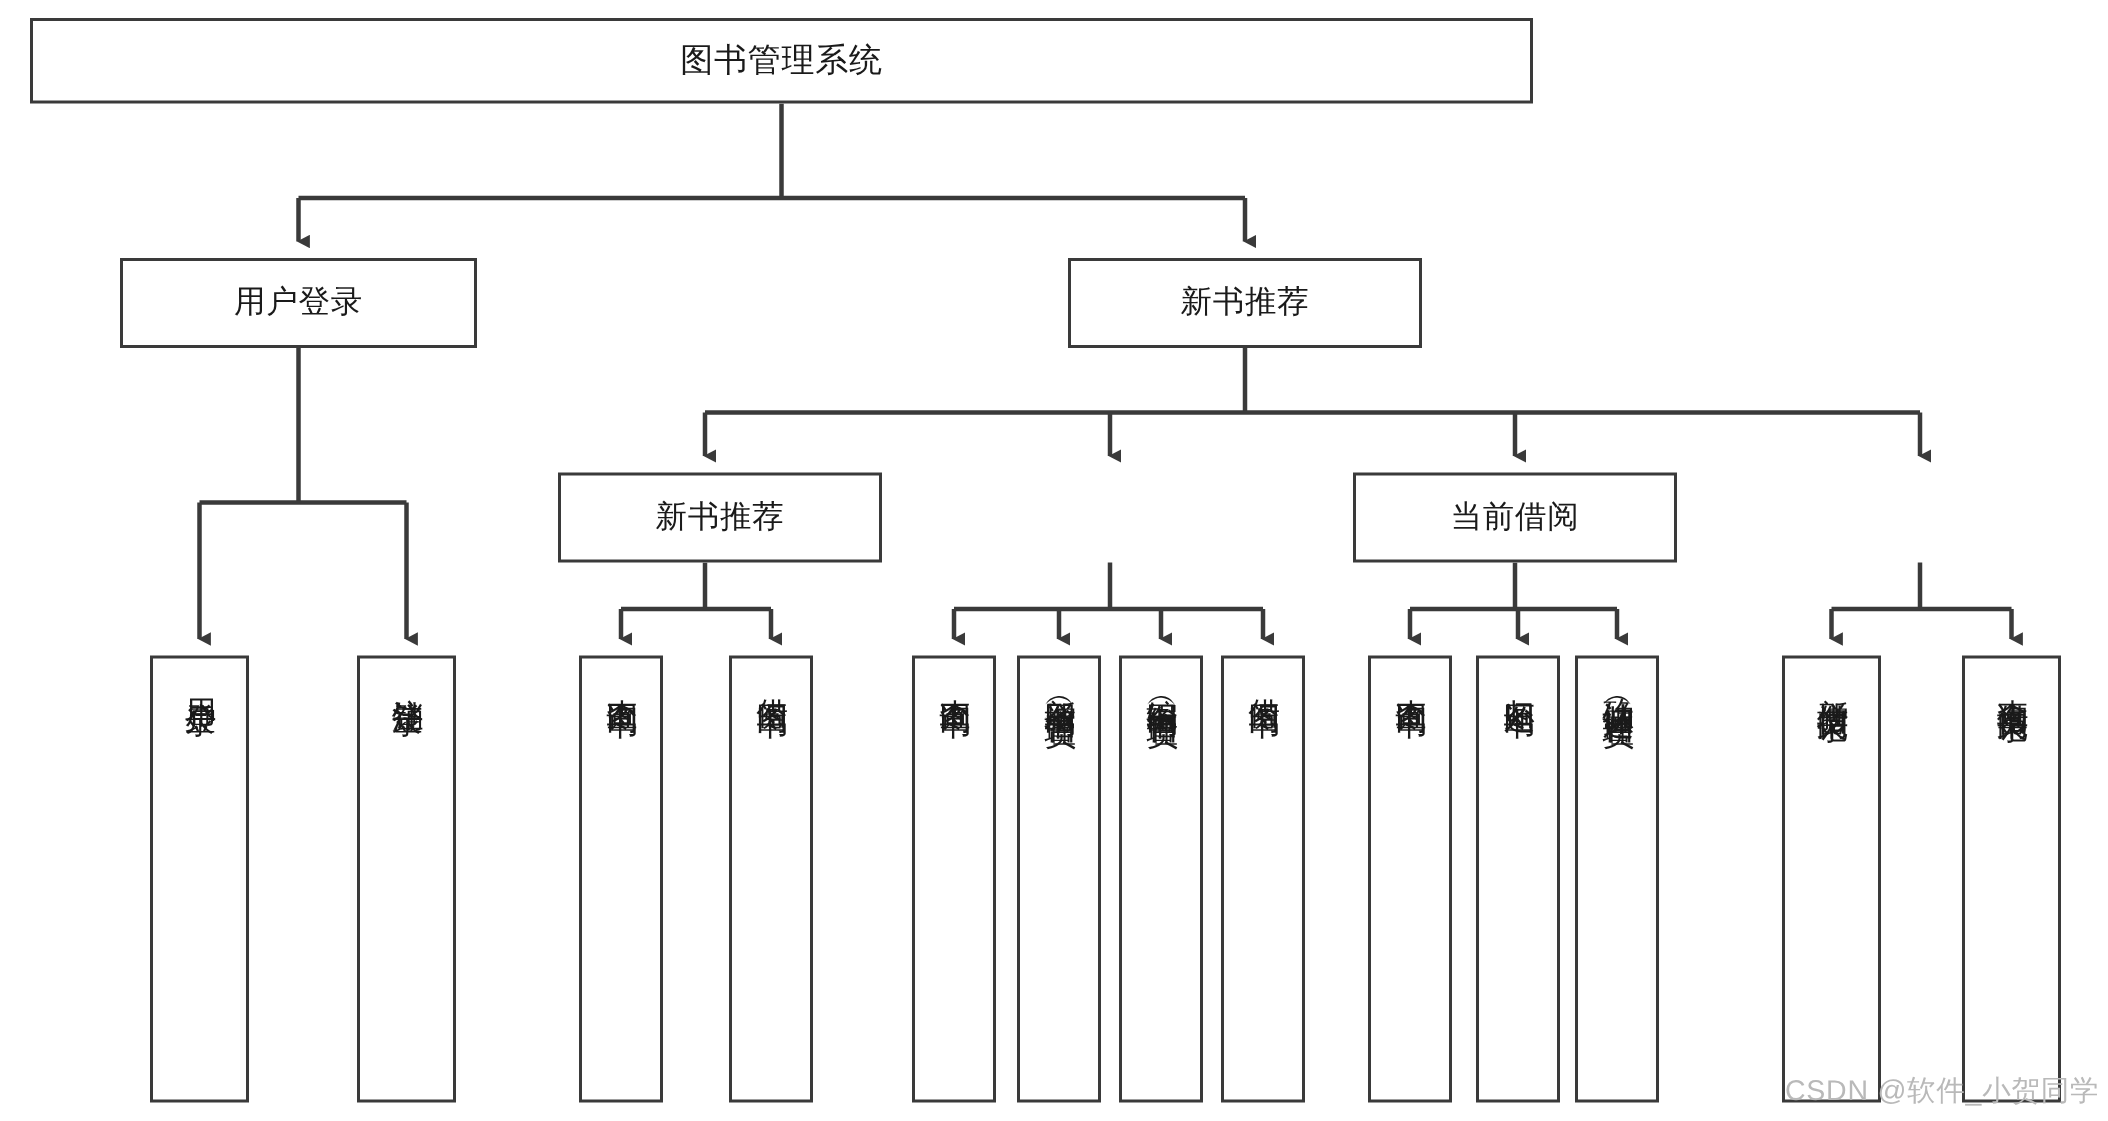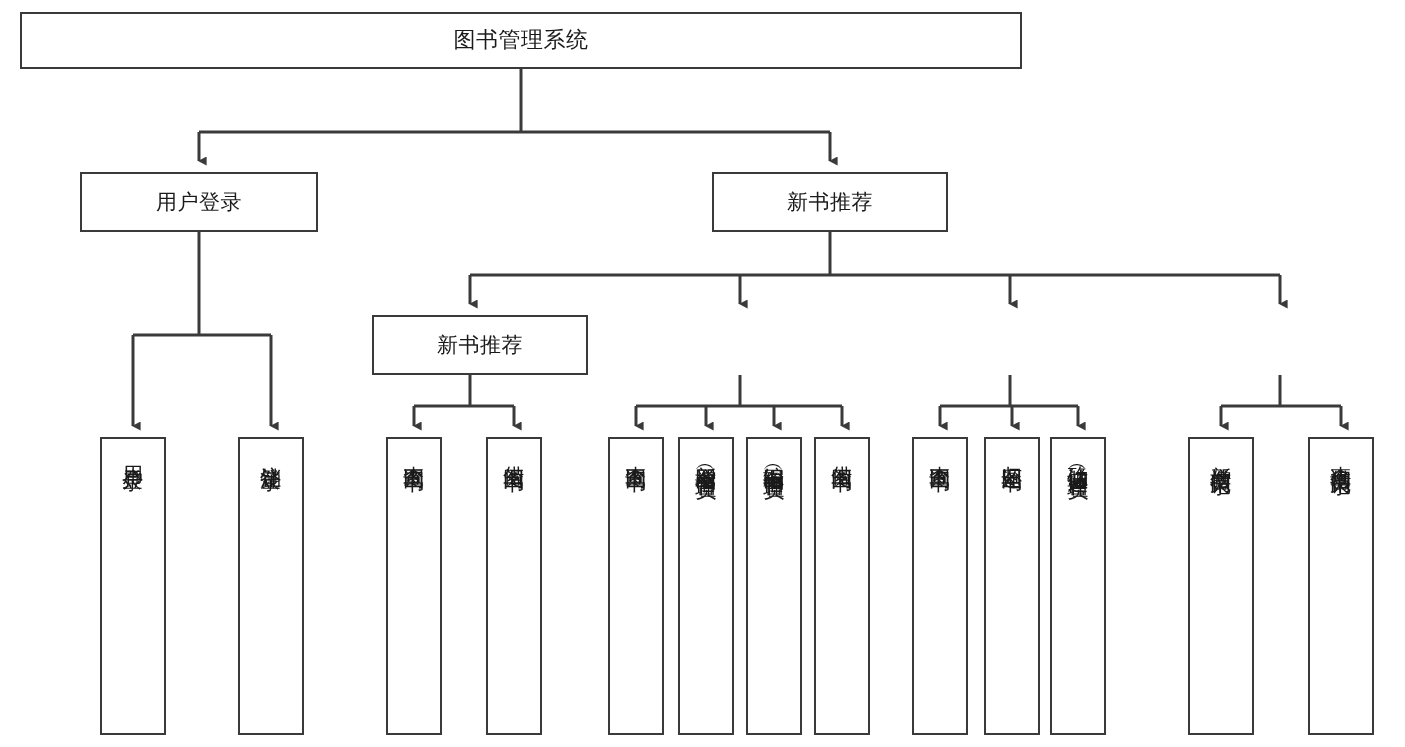--- a/index.html
+++ b/index.html
@@ -135,20 +135,23 @@
   <div class="node horiz" style="left:80px; top:172px; width:238px; height:60px;">
     <span class="node-label">用户登录</span>
   </div>
   <div class="node horiz" style="left:712px; top:172px; width:236px; height:60px;">
     <span class="node-label">新书推荐</span>
   </div>
 
   <div class="node horiz" style="left:372px; top:315px; width:216px; height:60px;">
     <span class="node-label">新书推荐</span>
   </div>
+  <div class="node horiz" style="left:902px; top:315px; width:216px; height:60px;">
+    <span class="node-label">当前借阅</span>
+  </div>
 
   <div class="node leaf" style="left:100px; top:437px; width:66px; height:298px;">
     <span class="node-label">用户登录</span>
   </div>
   <div class="node leaf" style="left:238px; top:437px; width:66px; height:298px;">
     <span class="node-label">注销登录</span>
   </div>
 
   <div class="node leaf" style="left:386px; top:437px; width:56px; height:298px;">
     <span class="node-label">查询图书</span>
@@ -180,14 +183,15 @@
     <span class="node-label">确认归还（管理员）</span>
   </div>
 
   <div class="node leaf" style="left:1188px; top:437px; width:66px; height:298px;">
     <span class="node-label">新增借阅记录</span>
   </div>
   <div class="node leaf" style="left:1308px; top:437px; width:66px; height:298px;">
     <span class="node-label">查询借阅记录</span>
   </div>
 
+  <div class="watermark" style="left:1190px; top:714px;">CSDN @软件_小贺同学</div>
 
 </div>
 
 </body></html>

